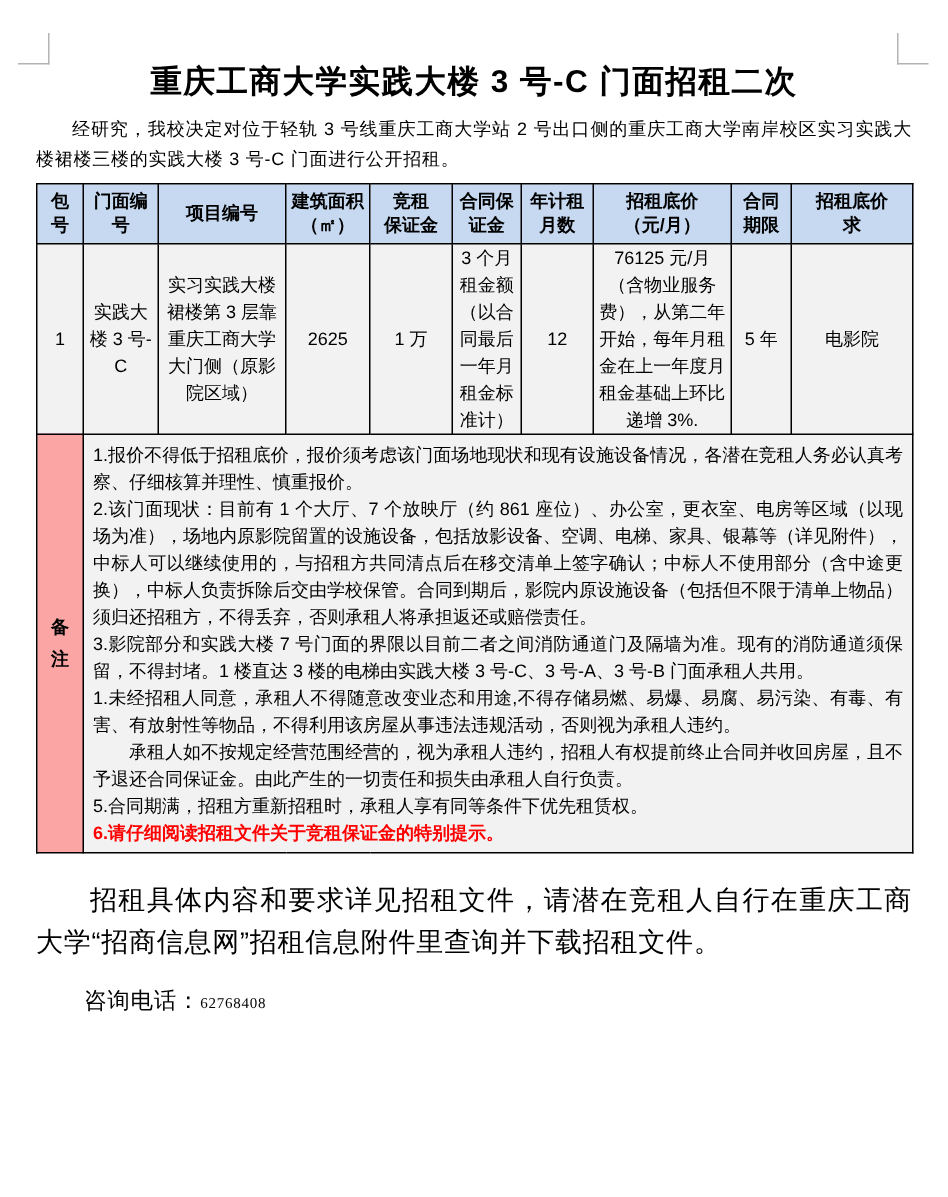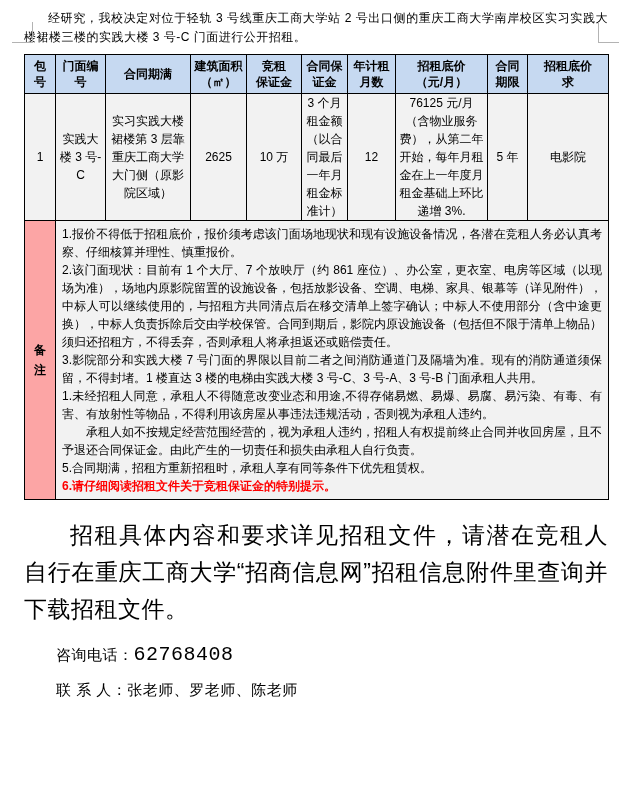--- a/index.html
+++ b/index.html
@@ -55,35 +55,36 @@
   }
   td.remark-body{
     background:var(--cell-bg);text-align:left;vertical-align:top;
     padding:4px 6px;line-height:1.5;margin-left:34px;
   }
   .rline{text-align:justify;}
   .rline.indent{text-indent:2em;}
   .rline.red{color:var(--red);font-weight:bold;}
 
   .note{
-    margin-top:17px;font-size:23px;line-height:1.6;text-align:justify;
+    margin-top:17px;font-size:18px;line-height:1.6;text-align:justify;
     text-indent:2em;letter-spacing:0.5px;
   }
   .phone-line,.contact-line{
     margin-top:15px;font-size:15px;padding-left:32px;letter-spacing:0.5px;
   }
-  .phone-line .num{font-family:Liberation Mono, monospace;font-size:20px;}
+  .phone-line .num{font-family:Liberation Serif, serif;font-size:10px;}
 </style>
 </head>
 <body>
 
 <div class="page">
   <div class="crop crop-tl"></div>
   <div class="crop crop-tr"></div>
 
+  <h1 class="title">重庆工商大学实践大楼 3 号-C 门面招租二次</h1>
 
 
   <p class="intro">经研究，我校决定对位于轻轨 3 号线重庆工商大学站 2 号出口侧的重庆工商大学南岸校区实习实践大楼裙楼三楼的实践大楼 3 号-C 门面进行公开招租。</p>
 
   <table class="rental">
     <colgroup>
       <col style="width:31px">
         <col style="width:50px">
         <col style="width:85px">
       <col style="width:56px">
@@ -93,21 +94,21 @@
         <col style="width:92px">
         <col style="width:40px">
       <col style="width:81px">
     </colgroup>
     <thead>
       <tr>
         <th>包
 号</th>
         <th>门面编
 号</th>
-        <th>合同期满</th>
+        <th>项目编号</th>
         <th>建筑面积
 （㎡）</th>
         <th>竞租
 保证金</th>
         <th>合同保
 证金</th>
         <th>年计租
 月数</th>
         <th>招租底价
 （元/月）</th>
@@ -116,21 +117,21 @@
         <th>招租底价
 求</th>
       </tr>
     </thead>
     <tbody>
       <tr class="data-row">
         <td>1</td>
         <td>实践大楼 3 号-C</td>
         <td>实习实践大楼裙楼第 3 层靠重庆工商大学大门侧（原影院区域）</td>
         <td>2625</td>
-        <td>10 万</td>
+        <td>1 万</td>
         <td>3 个月租金额（以合同最后一年月租金标准计）</td>
         <td>12</td>
         <td>76125 元/月（含物业服务费），从第二年开始，每年月租金在上一年度月租金基础上环比递增 3%.</td>
         <td>5 年</td>
         <td>电影院</td>
       </tr>
       <tr class="remark-row">
         <td class="remark-label">备注</td>
         <td class="remark-body" colspan="9">
           <div class="rline">1.报价不得低于招租底价，报价须考虑该门面场地现状和现有设施设备情况，各潜在竞租人务必认真考察、仔细核算并理性、慎重报价。</div>
@@ -144,17 +145,14 @@
       </tr>
     </tbody>
   </table>
 
   <p class="note">招租具体内容和要求详见招租文件，请潜在竞租人自行在重庆工商大学“招商信息网”招租信息附件里查询并下载招租文件。</p>
 
   <div class="phone-line">
     <span>咨询电话：</span><span class="num">62768408</span>
   </div>
 
-  <div class="contact-line">
-    <span>联 系 人：</span><span>张老师、罗老师、陈老师</span>
-  </div>
 
 </div>
 
 </body></html>

